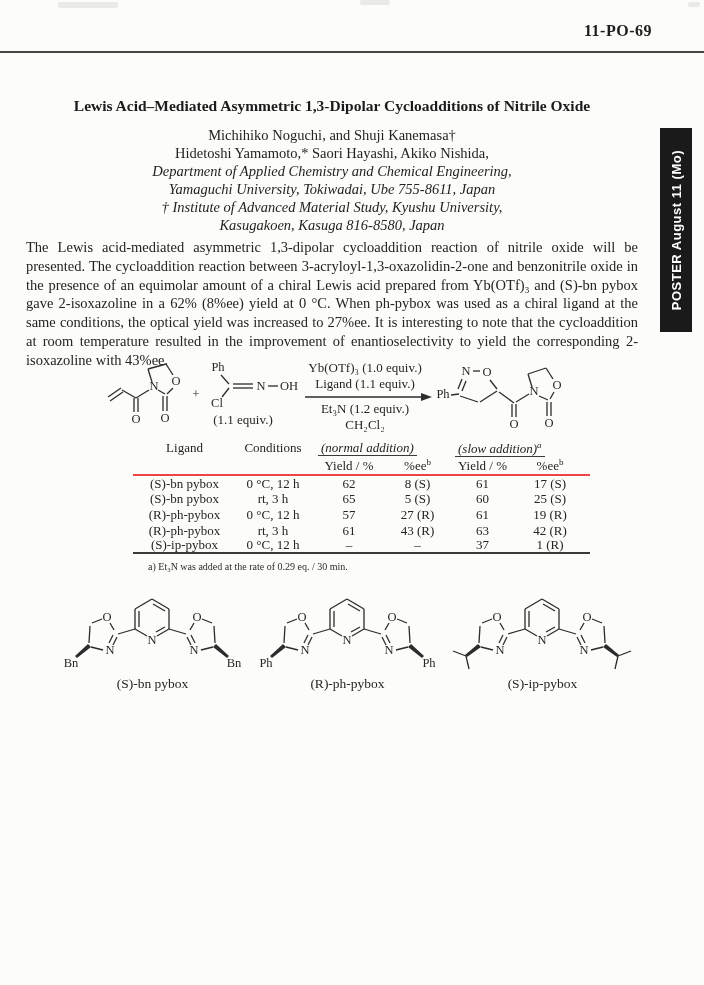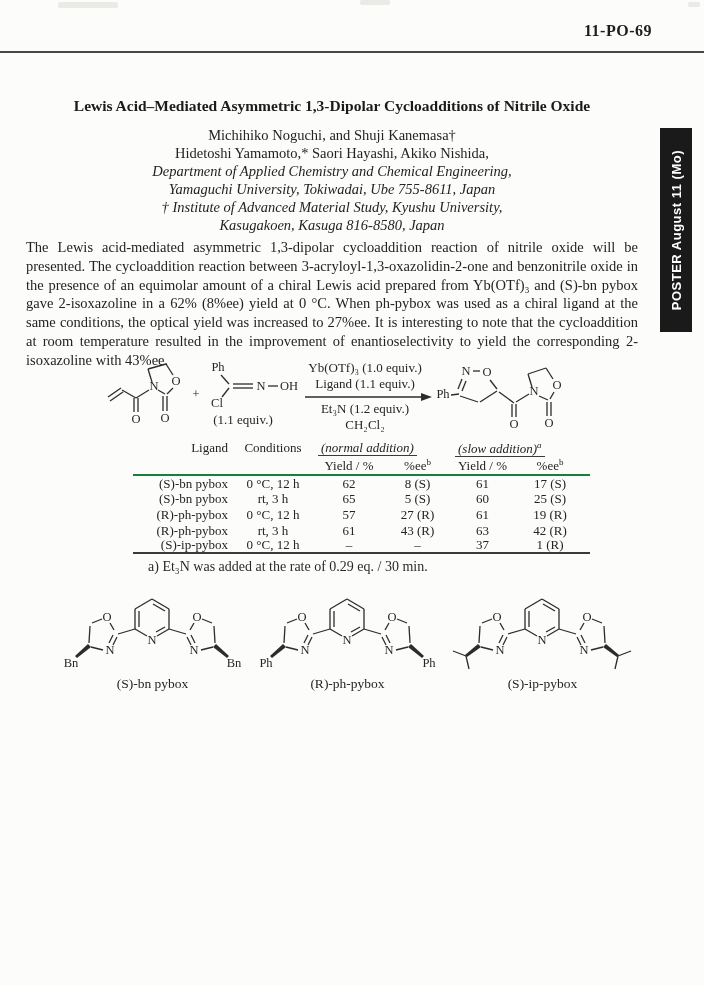--- a/index.html
+++ b/index.html
@@ -17,35 +17,35 @@
   .side-tab span { writing-mode:vertical-rl; transform:rotate(180deg); color:#ffffff; font-family:"Liberation Sans","DejaVu Sans",sans-serif; font-weight:bold; font-size:13px; letter-spacing:.5px; white-space:nowrap; }
   .scheme { position:absolute; top:356px; left:103px; width:480px; height:88px; }
   svg text { font-family:"Liberation Serif","DejaVu Serif",serif; fill:#262626; }
   svg .rg { font-size:13px; }
   svg .atom { font-size:12.5px; }
   svg line, svg path, svg polyline { stroke:#2c2c2c; stroke-width:1.3; fill:none; }
   svg polygon.ah { fill:#2c2c2c; stroke:none; }
   svg polygon.wedge { fill:#2c2c2c; stroke:none; }
   .rtable { position:absolute; top:438px; left:133px; width:457px; font-size:13px; color:#242424; }
   .trow { display:flex; align-items:center; }
-  .c-lig { width:95px; padding-left:8px; text-align:right; }
+  .c-lig { width:95px; padding-left:8px; text-align:center; }
   .c-con { width:90px; text-align:center; }
   .c-ny { width:62px; text-align:center; }
   .c-ne { width:75px; text-align:center; }
   .c-sy { width:55px; text-align:center; }
   .c-se { width:80px; text-align:center; }
   .g-norm { width:137px; text-align:left; }
   .g-slow { width:135px; text-align:left; }
   .grp { font-style:italic; border-bottom:1px solid #3a3a3a; padding:0 3px; }
   .hrow1 { height:20px; }
-  .hrow2 { height:18px; border-bottom:2px solid #15803d; }
+  .hrow2 { height:18px; border-bottom:2px solid #ef4444; }
   .brow { height:15.6px; }
   .rt-bottom { border-bottom:2px solid #3a3a3a; }
   sup { font-size:9px; }
-  .footnotes { position:absolute; top:559px; left:148px; font-size:14px; line-height:15.5px; color:#2a2a2a; }
+  .footnotes { position:absolute; top:559px; left:148px; font-size:10px; line-height:15.5px; color:#2a2a2a; }
   .structs { position:absolute; top:592px; left:60px; width:575px; display:flex; justify-content:space-between; }
   .struct { width:185px; text-align:center; }
   .struct .slabel { font-size:13.5px; margin-top:2px; color:#242424; }
   .page-number { position:absolute; top:988px; left:601px; font-family:"Liberation Sans","DejaVu Sans",sans-serif; font-size:16.5px; color:#14532d; }
 </style>
 </head>
 <body>
 
 <div class="artifact" style="left:58px; top:2px; width:60px; height:6px;"></div>
 <div class="artifact" style="left:360px; top:0; width:30px; height:5px;"></div>

